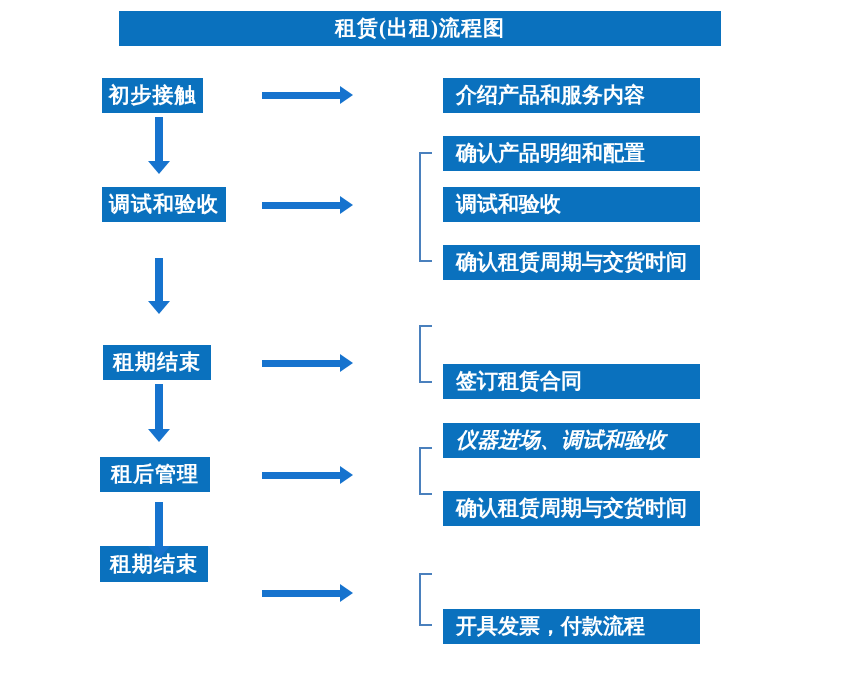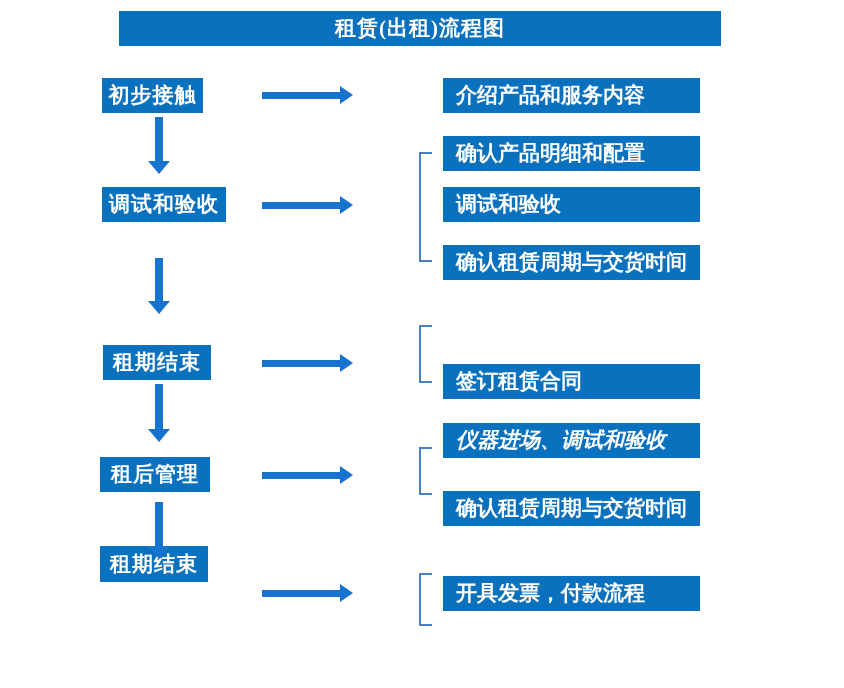--- a/index.html
+++ b/index.html
@@ -43,21 +43,21 @@
   }
   .d11 { top: 78px; }
   .d21 { top: 136px; }
   .d22 { top: 187px; }
   .d23 { top: 245px; }
   .d31 { top: 313px; }
   .d32 { top: 364px; }
   .d41 { top: 423px; font-style: italic; }
   .d42 { top: 491px; }
   .d51 { top: 557px; }
-  .d52 { top: 576px; }
+  .d52 { top: 609px; }
 
   
   .harrow { position: absolute; left: 262px; width: 91px; height: 18px; }
   .harrow .shaft {
     position: absolute; left: 0; top: 6px; width: 78px; height: 7px;
     background: var(--c-arrow, #1673CE);
   }
   .harrow .head {
     position: absolute; right: 0; top: 0; width: 0; height: 0;
     border-top: 9px solid transparent;

